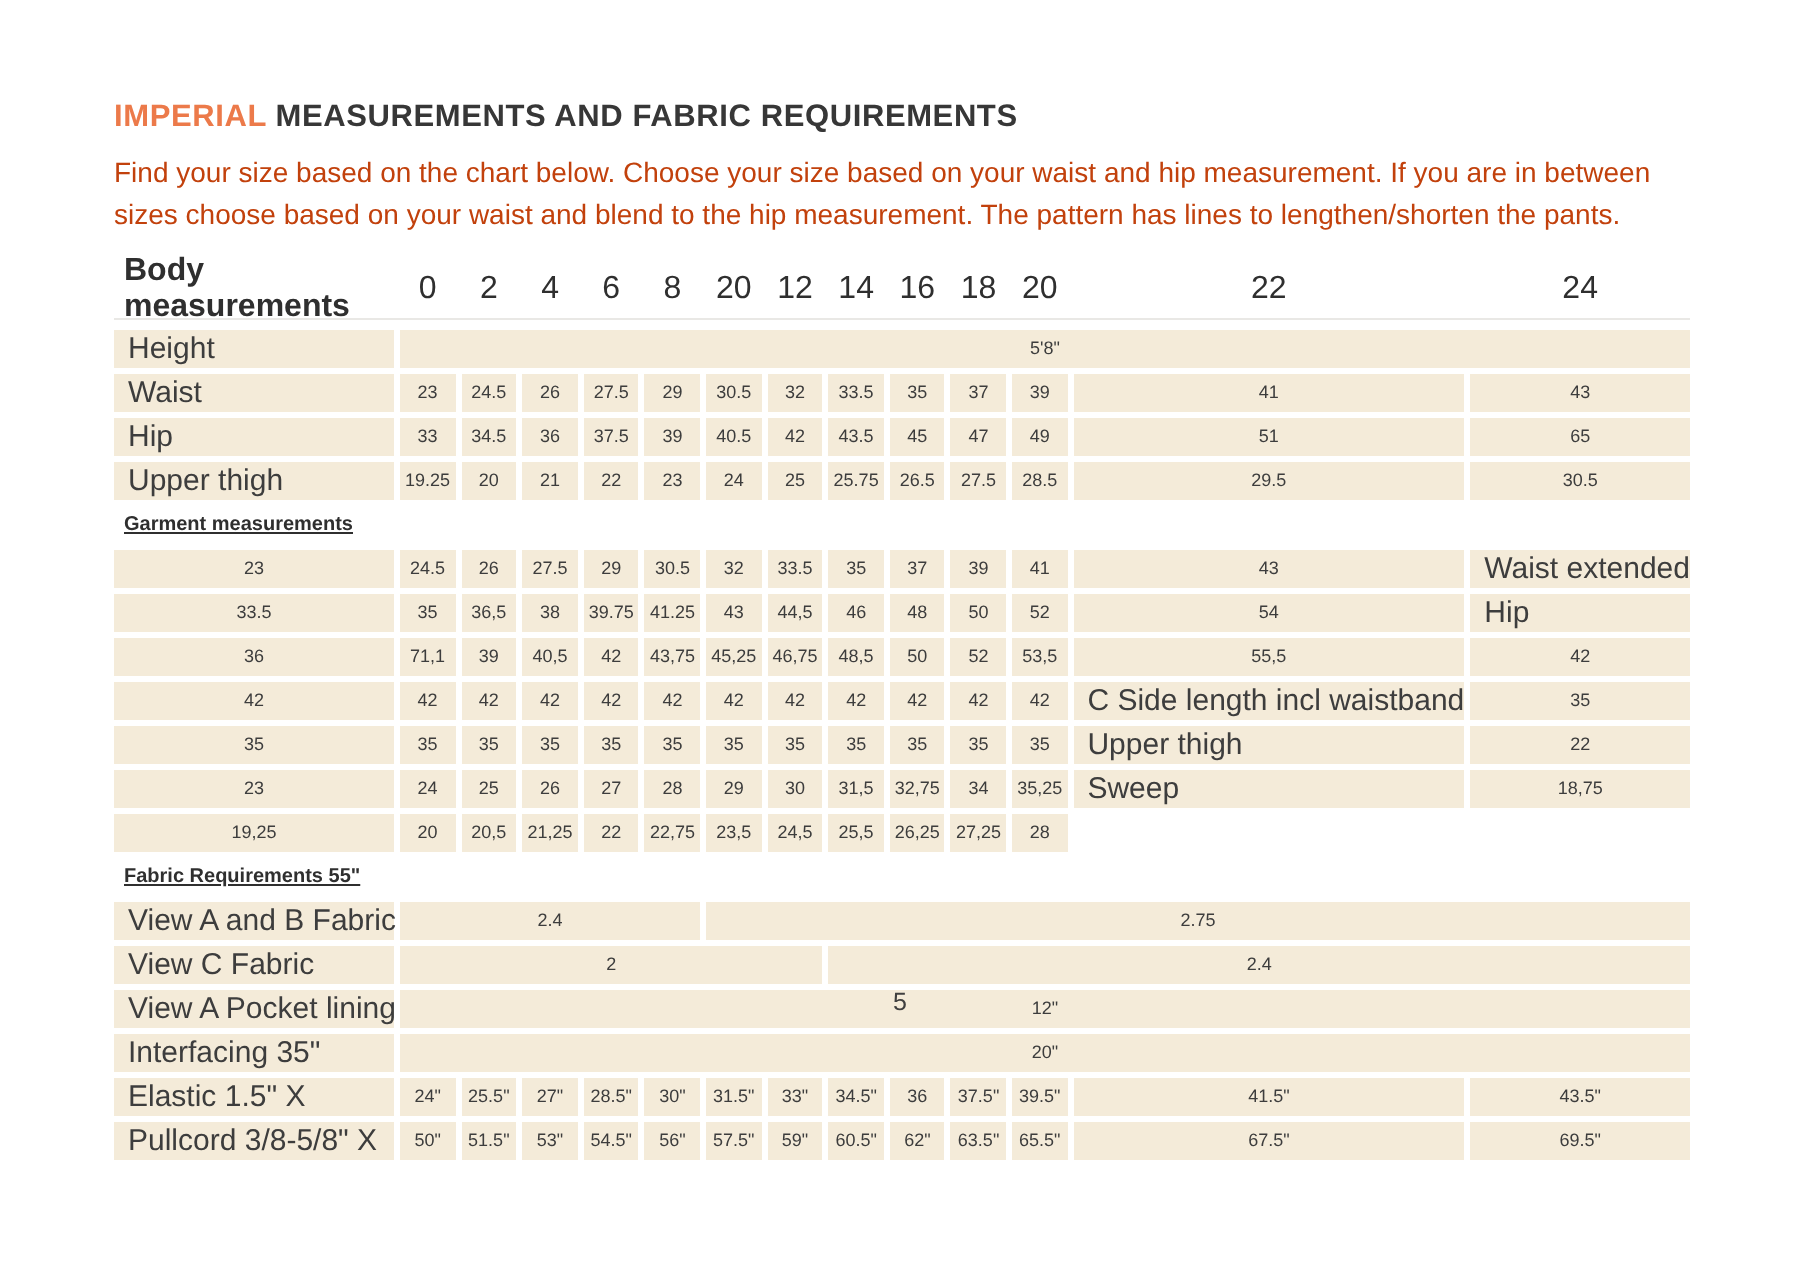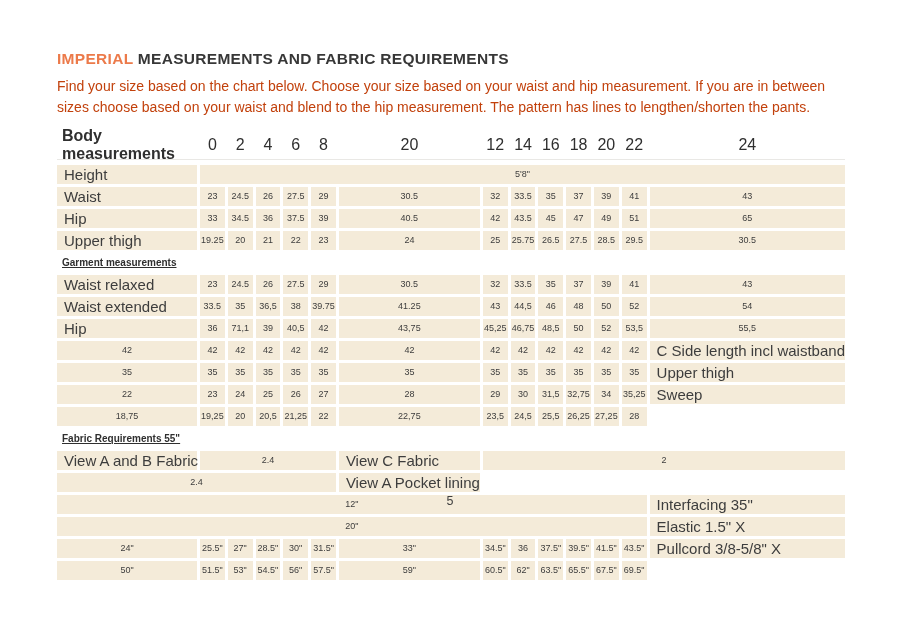--- a/index.html
+++ b/index.html
@@ -159,21 +159,20 @@
       <div class="cell">23</div>
       <div class="cell">24</div>
       <div class="cell">25</div>
       <div class="cell">25.75</div>
       <div class="cell">26.5</div>
       <div class="cell">27.5</div>
       <div class="cell">28.5</div>
       <div class="cell">29.5</div>
       <div class="cell">30.5</div>
       <div class="section-cell">Garment measurements</div>
-      <div class="cell label-cell">Waist relaxed</div>
       <div class="cell">23</div>
       <div class="cell">24.5</div>
       <div class="cell">26</div>
       <div class="cell">27.5</div>
       <div class="cell">29</div>
       <div class="cell">30.5</div>
       <div class="cell">32</div>
       <div class="cell">33.5</div>
       <div class="cell">35</div>
       <div class="cell">37</div>
@@ -259,20 +258,21 @@
       <div class="cell">22,75</div>
       <div class="cell">23,5</div>
       <div class="cell">24,5</div>
       <div class="cell">25,5</div>
       <div class="cell">26,25</div>
       <div class="cell">27,25</div>
       <div class="cell">28</div>
       <div class="section-cell">Fabric Requirements 55"</div>
       <div class="cell label-cell">View A and B Fabric</div>
       <div class="cell" style="grid-column: span 5;">2.4</div>
+      <div class="cell" style="grid-column: span 8;">2.75</div>
       <div class="cell label-cell">View C Fabric</div>
       <div class="cell" style="grid-column: span 7;">2</div>
       <div class="cell" style="grid-column: span 6;">2.4</div>
       <div class="cell label-cell">View A Pocket lining</div>
       <div class="cell" style="grid-column: span 13;">12"</div>
       <div class="cell label-cell">Interfacing 35"</div>
       <div class="cell" style="grid-column: span 13;">20"</div>
       <div class="cell label-cell">Elastic 1.5" X</div>
       <div class="cell">24"</div>
       <div class="cell">25.5"</div>

